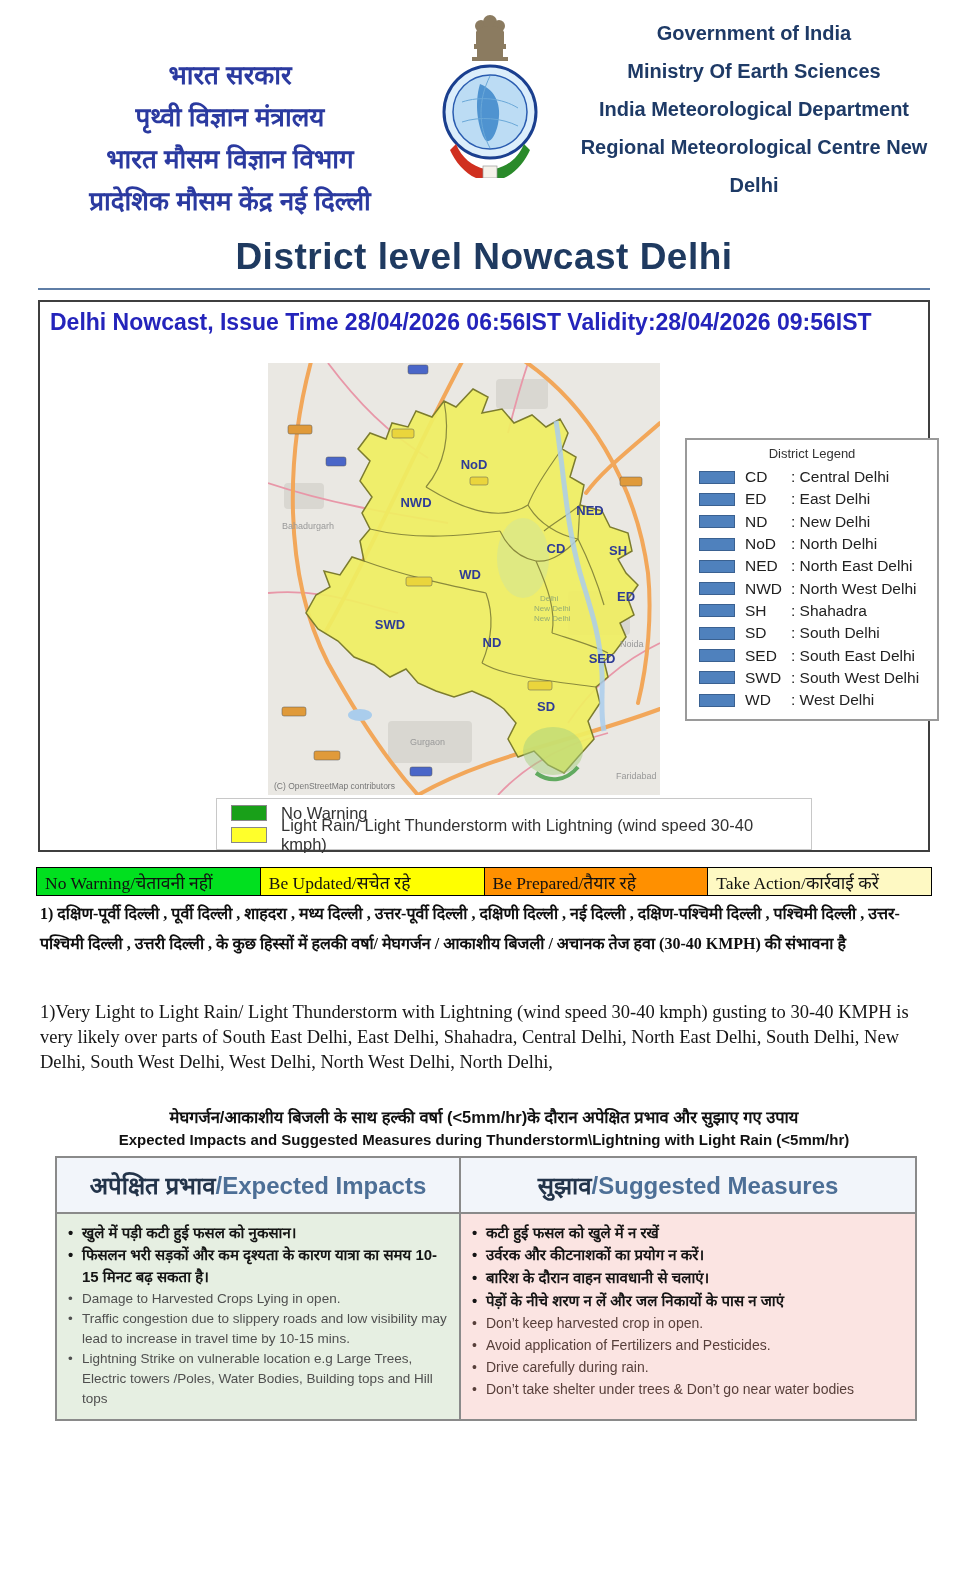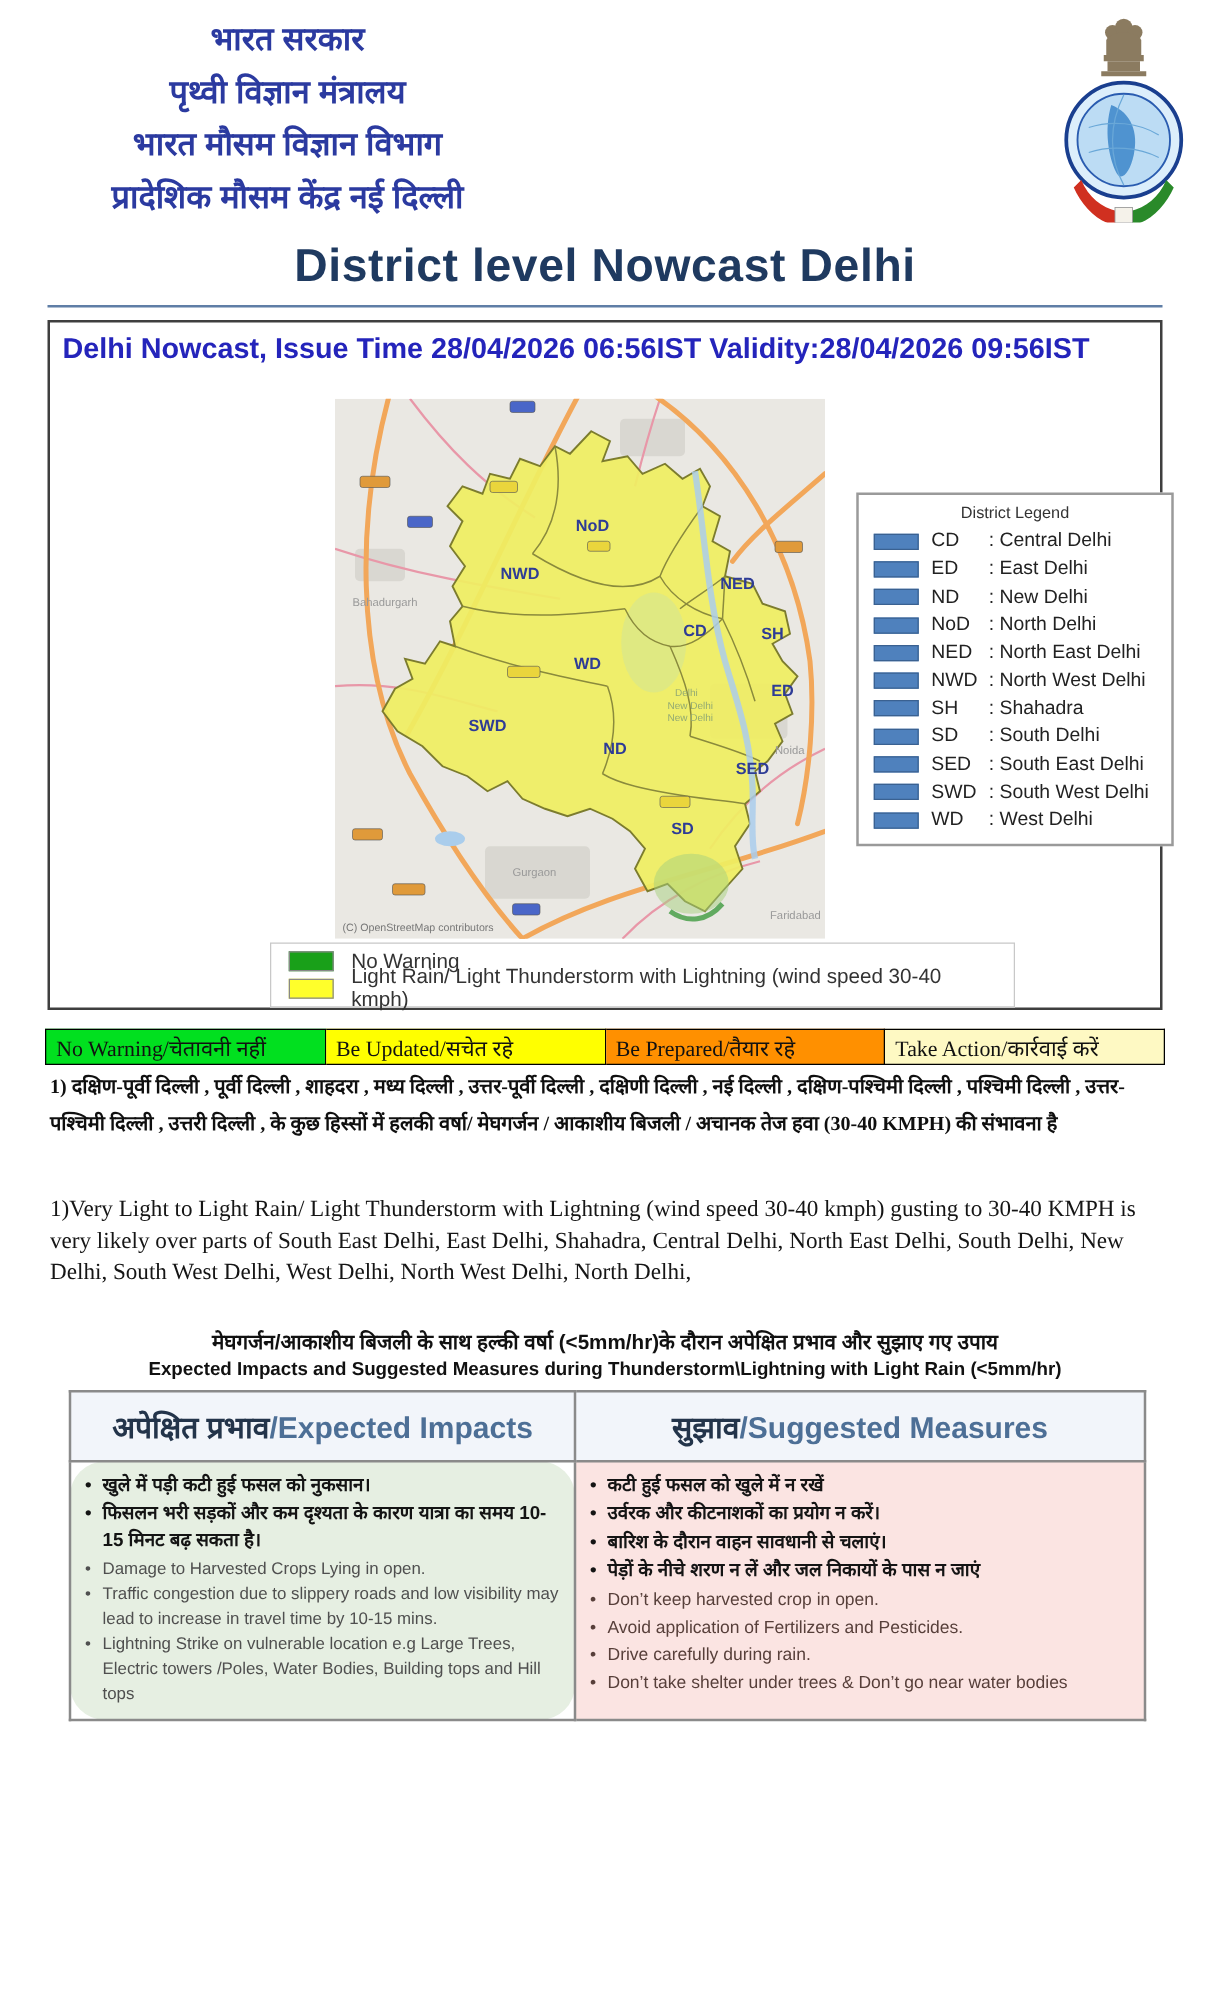--- a/index.html
+++ b/index.html
@@ -1,20 +1,20 @@
 <!DOCTYPE html>
 <html><head>
 <meta charset="utf-8">
 <style>
   html,body{margin:0;padding:0;background:#ffffff;}
   body{width:968px;height:1593px;position:relative;font-family:"Liberation Sans",sans-serif;color:#111;}
 
   
   .gov-header{display:flex;justify-content:space-between;align-items:flex-start;padding:10px 14px 0 34px;}
-  .hindi-block{width:392px;text-align:center;color:#2b3aa0;font-weight:bold;font-size:26px;line-height:42px;}
+  .hindi-block{width:392px;text-align:center;color:#2b3aa0;font-weight:bold;font-size:26px;line-height:42px;margin-top:44px;}
   .logo-block{width:110px;display:flex;justify-content:center;}
   .english-block{width:400px;text-align:center;color:#1e3a66;font-weight:bold;font-size:20px;line-height:38px;padding-top:4px;}
 
   
   .page-title{margin-top:14px;text-align:center;font-size:37px;font-weight:600;color:#1f3a60;letter-spacing:.5px;}
   .title-rule{border:none;border-top:2px solid #5f7ea6;margin:10px 38px 0 38px;}
 
   
   .nowcast-box{position:relative;margin:10px 38px 0 38px;height:548px;border:2px solid #3f3f3f;background:#fff;}
   .issue-line{position:absolute;top:7px;left:10px;font-size:23px;font-weight:bold;color:#2424bb;}
@@ -44,21 +44,21 @@
 
   
   .impacts-heading{margin-top:30px;text-align:center;color:#111;}
   .impacts-heading .h-hi{font-size:16.5px;font-weight:bold;}
   .impacts-heading .h-en{font-size:15px;font-weight:bold;margin-top:3px;}
   table.impacts{margin:8px 0 0 55px;width:860px;border-collapse:collapse;table-layout:fixed;}
   table.impacts th{background:#f2f5fa;border:2px solid #8a8a8a;height:52px;text-align:center;font-size:24px;font-weight:600;}
   table.impacts th .th-hi{color:#23344a;}
   table.impacts th .th-en{color:#4d6f96;}
   table.impacts td{border:2px solid #8a8a8a;vertical-align:top;padding:8px 10px 10px 8px;}
-  td.col-impacts{background:#e6efe2;border-radius:28px;}
+  td.col-impacts{background:#e6efe2;}
   td.col-measures{background:#fbe4e2;}
   ul.blist{margin:0;padding:0;list-style:none;}
   ul.blist li{position:relative;padding-left:17px;margin-bottom:1px;}
   ul.blist li::before{content:"•";position:absolute;left:3px;top:0;}
   li.b-hi{font-size:15px;font-weight:bold;color:#141414;line-height:1.45;}
   td.col-impacts li.b-en{font-size:13.5px;color:#4f4f4f;line-height:1.45;font-weight:500;}
   td.col-measures li.b-en{font-size:14px;color:#573f3a;line-height:1.5;font-weight:500;}
 
   
   .dlabel{font-family:"Liberation Sans",sans-serif;font-size:13px;font-weight:bold;fill:#2e3c96;text-anchor:middle;}
@@ -96,20 +96,26 @@
       <path d="M22,92 C40,86 62,88 78,98" stroke="#6aa8d8" stroke-width="1" fill="none"></path>
       <path d="M22,112 C40,106 62,108 78,116" stroke="#6aa8d8" stroke-width="1" fill="none"></path>
       <path d="M50,66 C38,90 38,116 50,138" stroke="#6aa8d8" stroke-width="1" fill="none"></path>
 
       <path d="M16,134 C22,148 32,156 45,159 L43,170 C29,168 16,154 10,140 Z" fill="#d03020"></path>
       <path d="M84,134 C78,148 68,156 55,159 L57,170 C71,168 84,154 90,140 Z" fill="#2a8a2a"></path>
       <rect x="43" y="156" width="14" height="12" fill="#f5f2ea" stroke="#999" stroke-width="0.7"></rect>
     </svg>
   </div>
 
+  <div class="english-block" id="english-lines">
+      <div class="e-line">Government of India</div>
+      <div class="e-line">Ministry Of Earth Sciences</div>
+      <div class="e-line">India Meteorological Department</div>
+      <div class="e-line">Regional Meteorological Centre New Delhi</div>
+    </div>
 </div>
 
 <div class="page-title">District level Nowcast Delhi</div>
 <hr class="title-rule">
 
 <div class="nowcast-box">
   <div class="issue-line">Delhi Nowcast, Issue Time 28/04/2026 06:56IST  Validity:28/04/2026 09:56IST</div>
 
   <div class="map-wrap">
     <svg width="392" height="432" viewBox="0 0 392 432">

